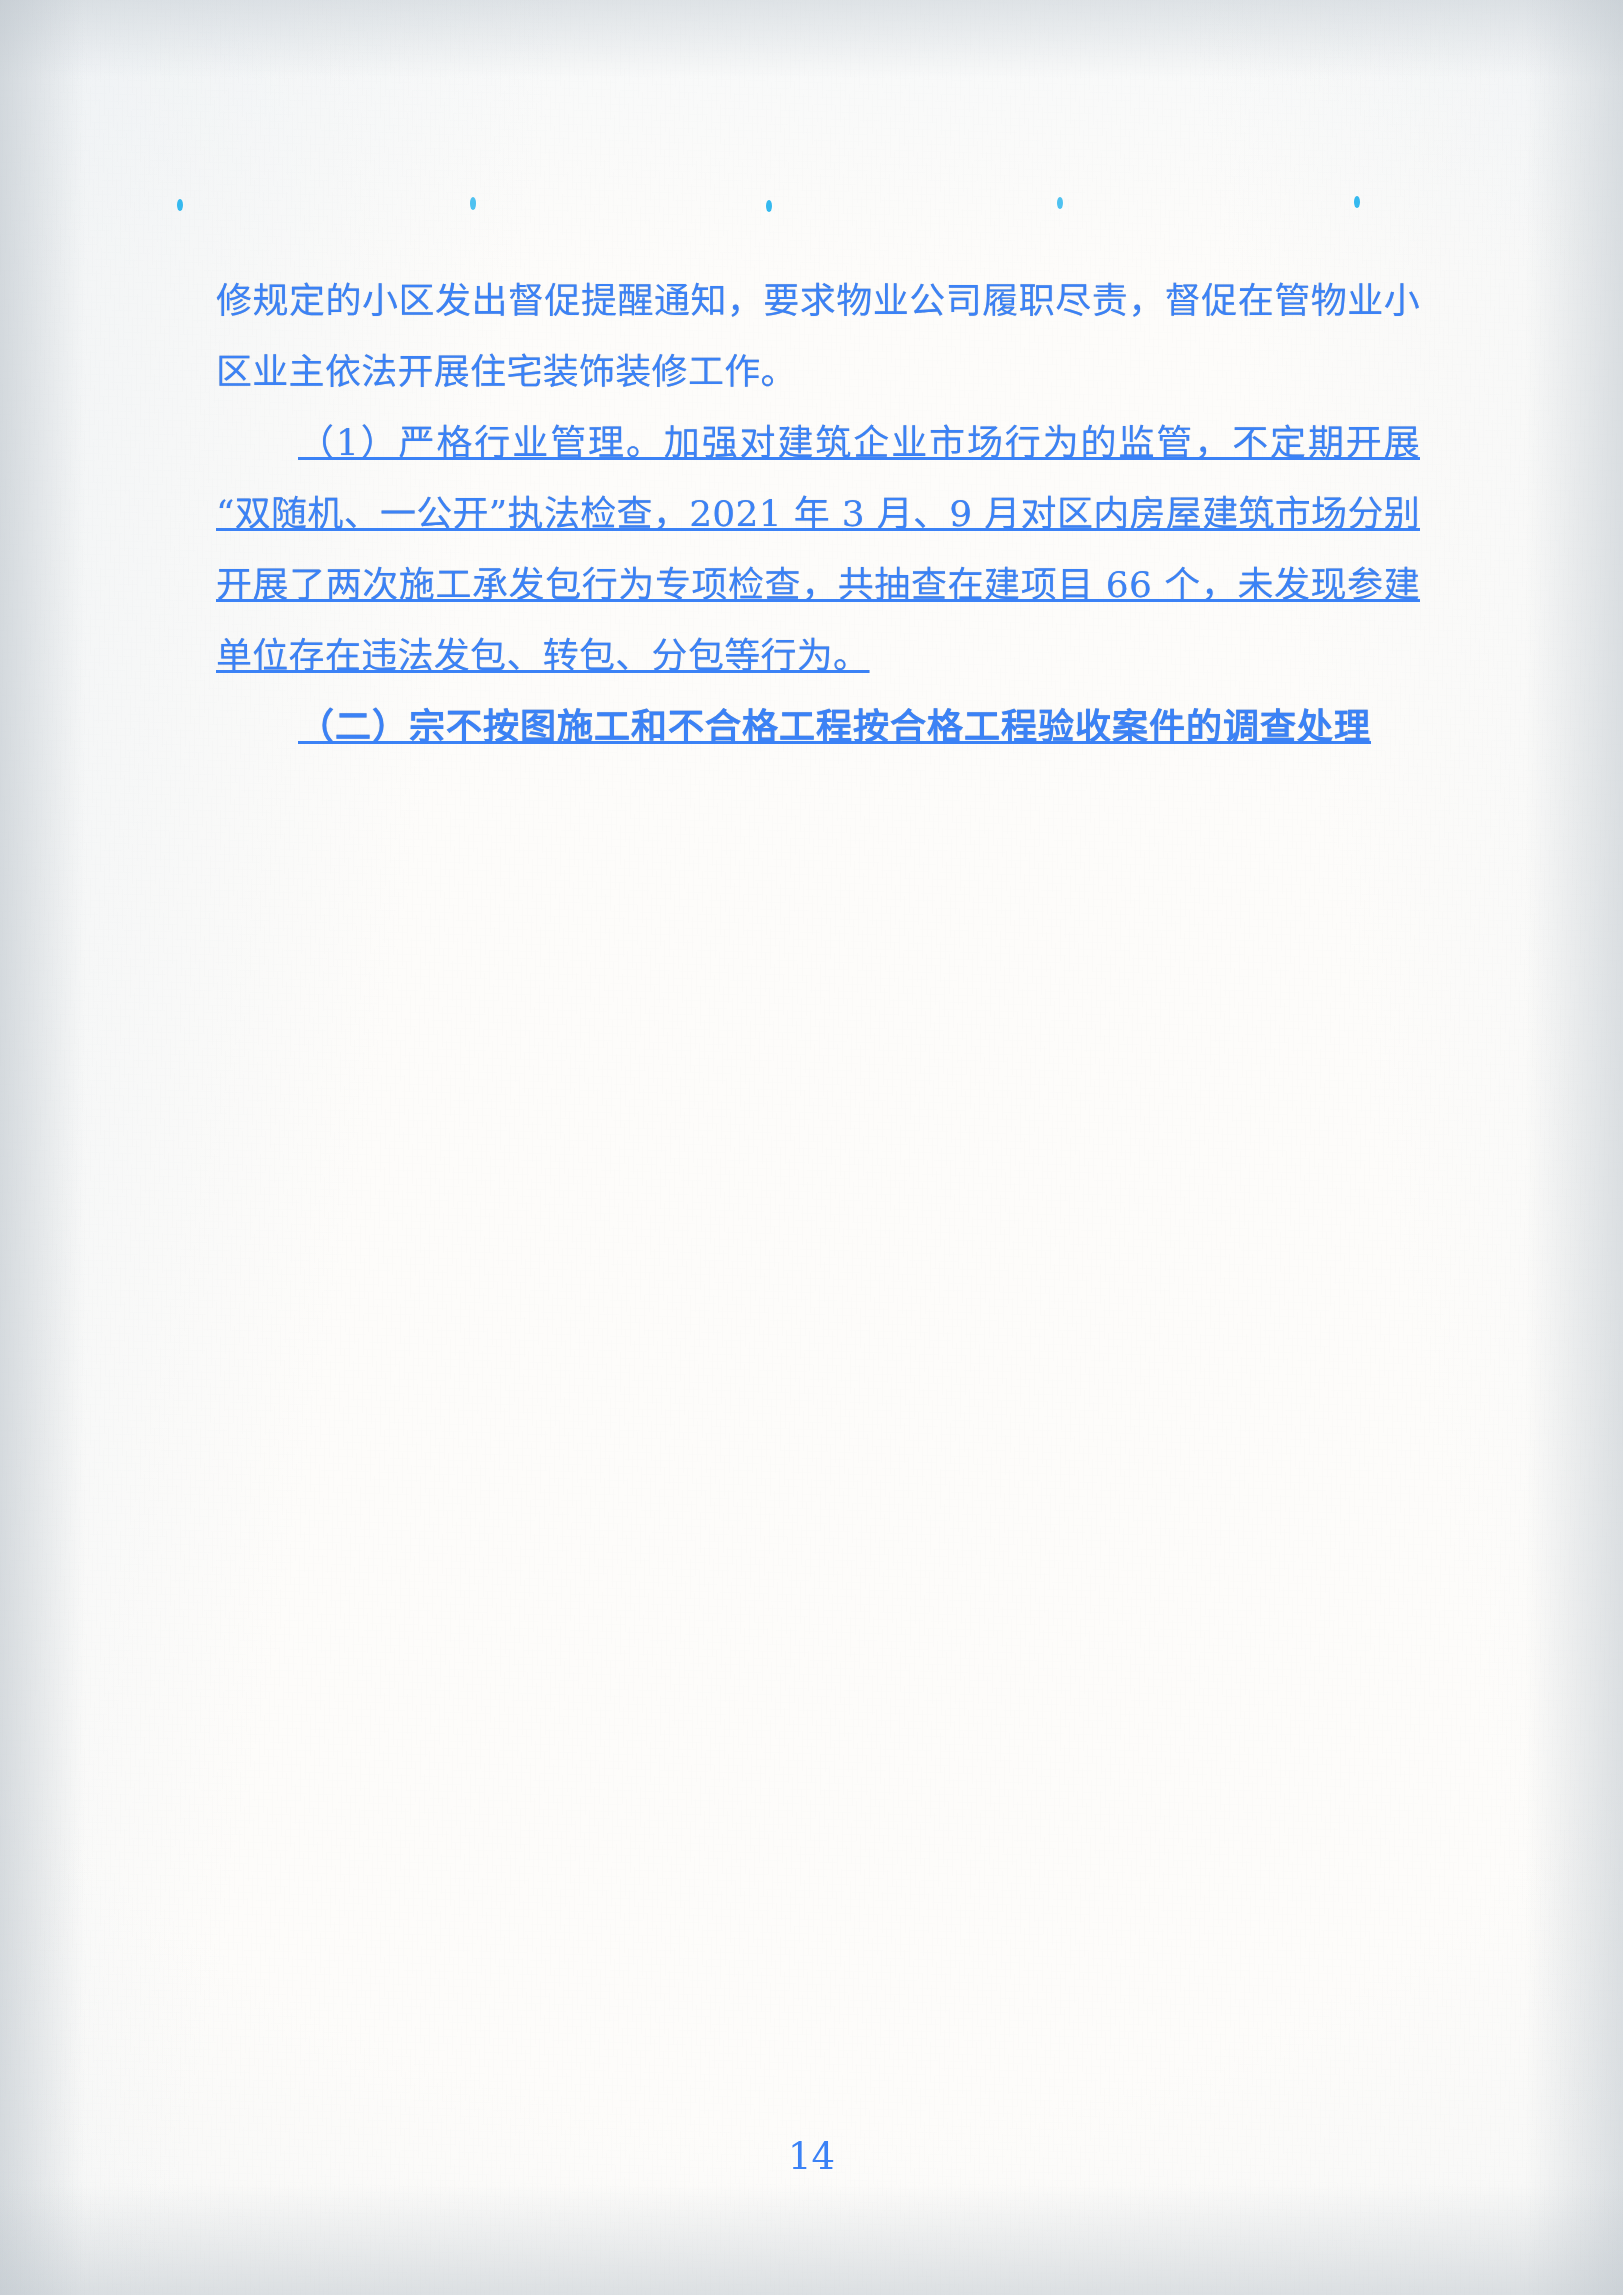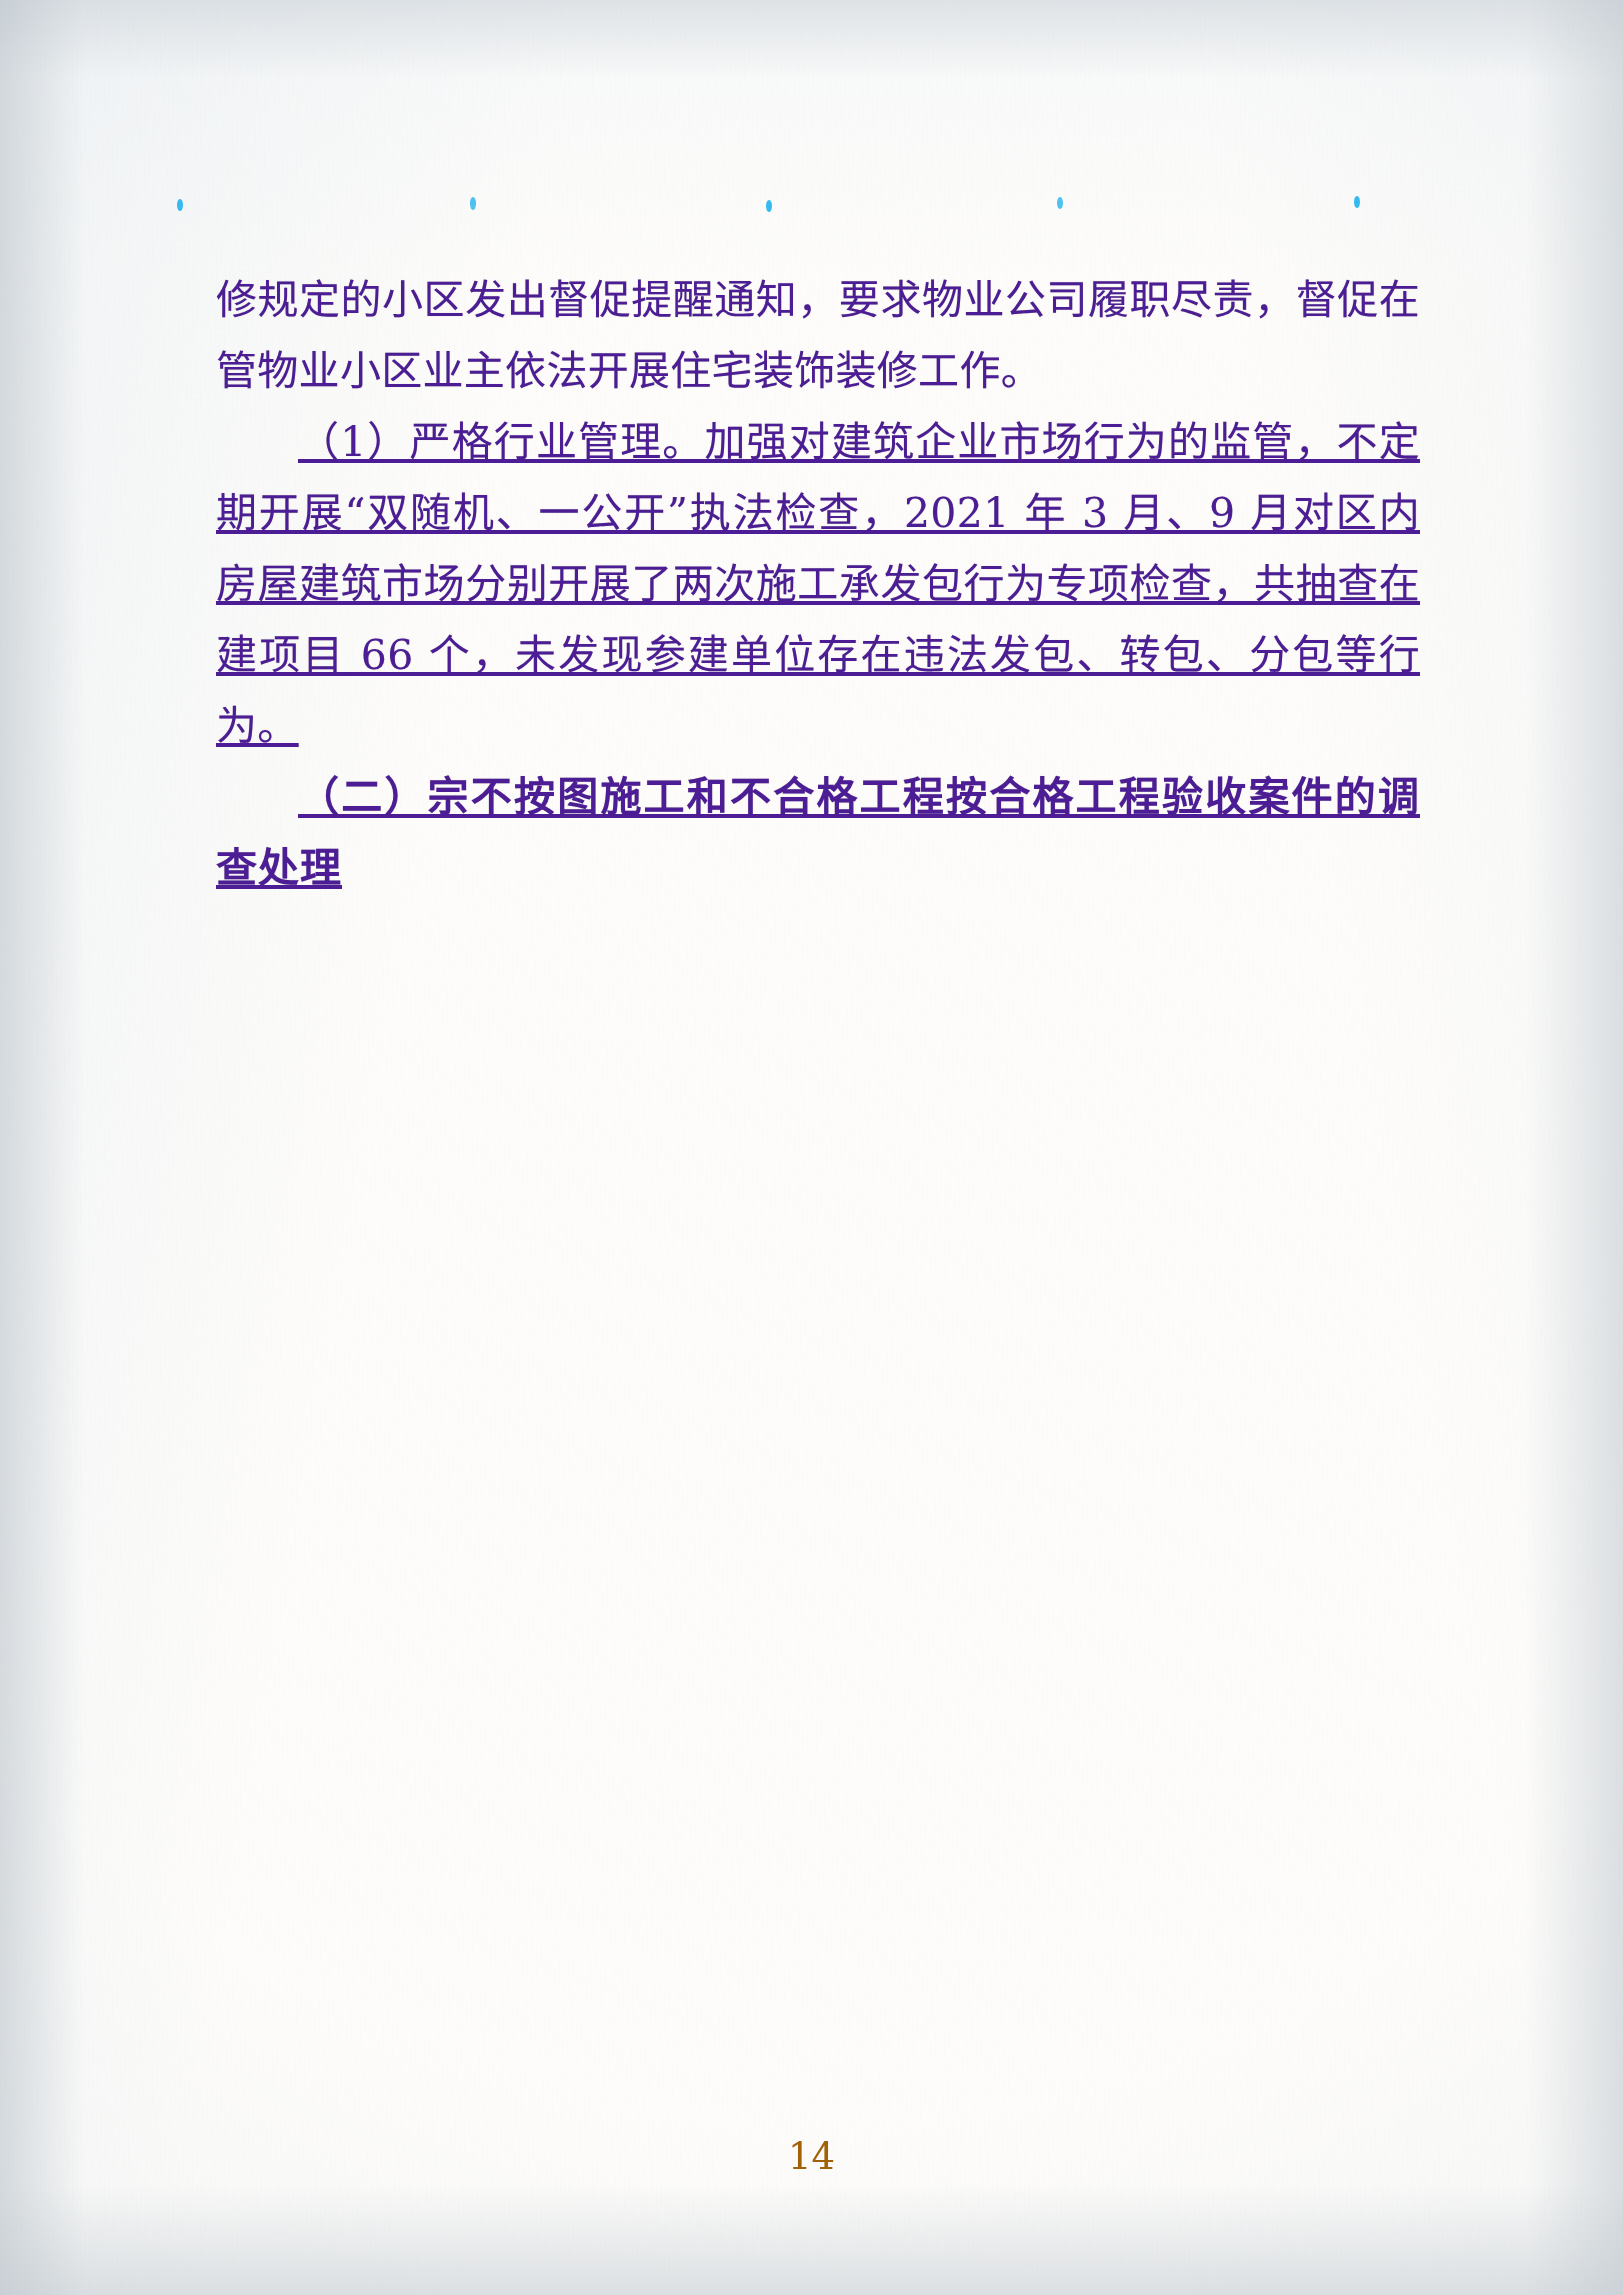--- a/index.html
+++ b/index.html
@@ -86,23 +86,23 @@
 
   .content {
     position: absolute;
     left: 216px;
     top: 265px;
     width: 1204px;
   }
 
   .para {
     margin: 0 0 0 0;
-    font-size: 41px;
+    font-size: 36px;
     line-height: 71px;
-    color: #4c1d95;
+    color: #3b82f6;
     text-align: justify;
     text-align-last: left;
     letter-spacing: 0.3px;
     font-family: "DejaVu Serif", "Liberation Serif", serif;
     text-indent: 0;
   }
   .para.indent { text-indent: 82px; text-decoration: underline; }
   .para.indent-sm { text-indent: 52px; }
 
   .para.bold {
@@ -113,21 +113,21 @@
   
   .para { text-shadow: 0 0 0.8px rgba(40,40,44,0.35); }
 
   .page-number {
     position: absolute;
     left: 0;
     right: 0;
     top: 2135px;
     text-align: center;
     font-size: 37px;
-    color: #a16207;
+    color: #3b82f6;
     font-family: "DejaVu Serif", "Liberation Serif", serif;
   }
 </style>
 </head>
 <body>
 
 <div class="page">
 
   <div class="paper-tone"></div>
   <div class="paper-grain"></div>

